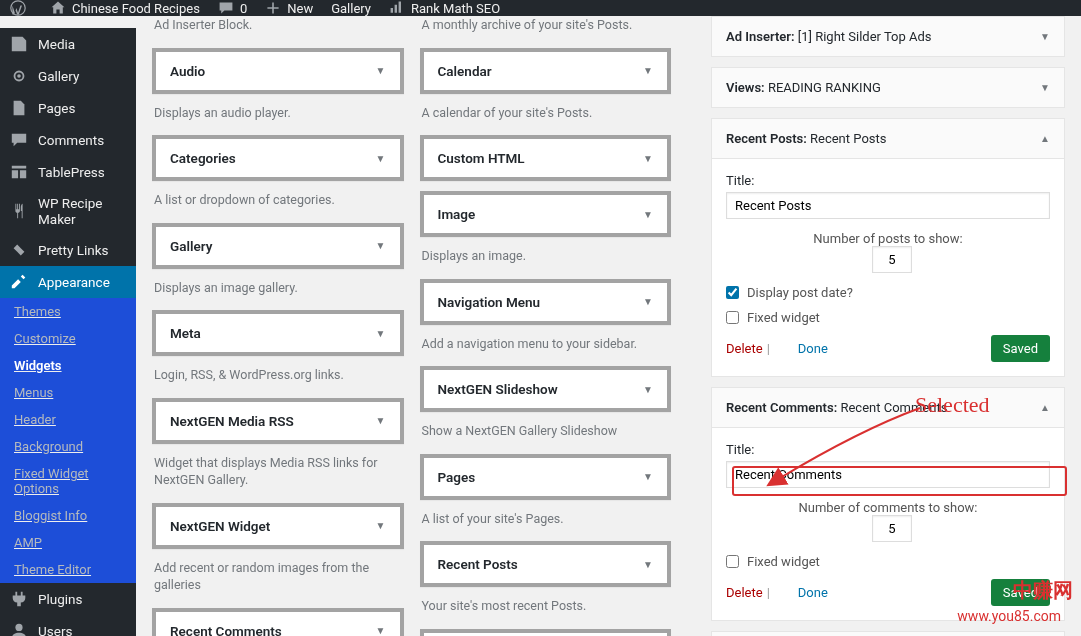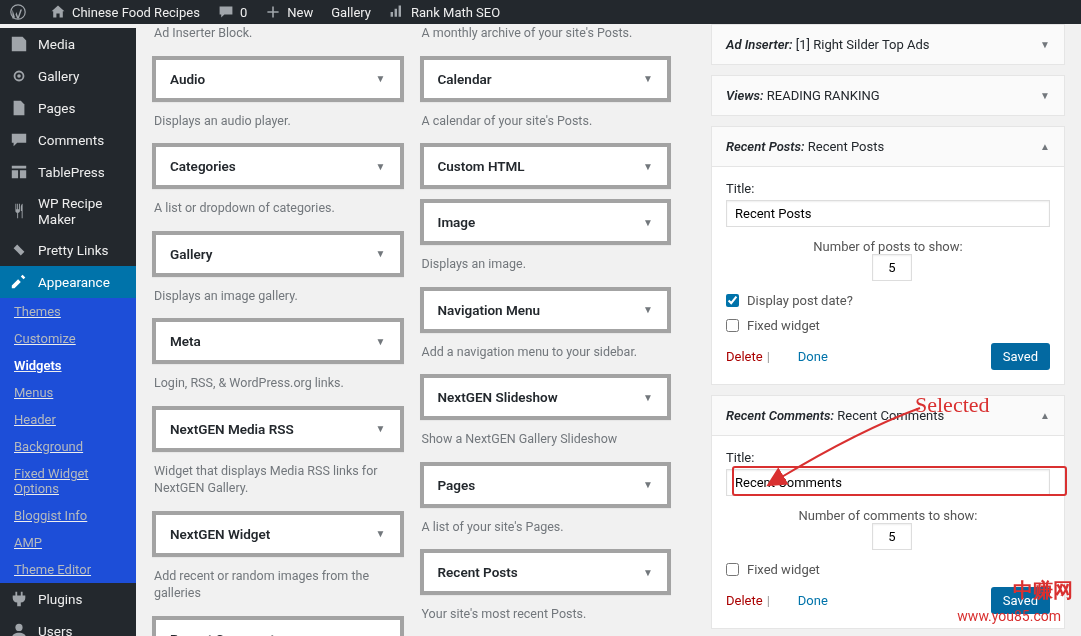--- a/index.html
+++ b/index.html
@@ -1,17 +1,17 @@
 <!DOCTYPE html>
 <html><head>
 <meta charset="utf-8">
 <style>
 * { margin: 0; padding: 0; box-sizing: border-box; font-family: -apple-system, BlinkMacSystemFont, "Segoe UI", Roboto, sans-serif; }
 body { background: #f1f1f1; font-size: 13px; color: #555; overflow-x: hidden; }
-#adminbar { height: 24px; background: #23282d; color: #eee; display: flex; align-items: center; padding: 0 10px; font-size: 13px; }
+#adminbar { height: 16px; background: #23282d; color: #eee; display: flex; align-items: center; padding: 0 10px; font-size: 13px; }
 #adminbar svg { fill: #a0a5aa; width: 16px; height: 16px; margin-right: 6px; vertical-align: middle; }
 #adminbar .item { margin-right: 18px; display: flex; align-items: center; color: #eee; cursor: pointer; }
 #adminbar .item span { color: #eee; }
 #sidebar { position: fixed; left: 0; top: 28px; bottom: 0; width: 136px; background: #23282d; color: #eee; overflow-y: auto; }
 #sidebar .mitem { display: flex; align-items: center; padding: 7px 10px; color: #eee; cursor: pointer; font-size: 13.5px; }
 #sidebar .mitem svg { width: 18px; height: 18px; fill: #a0a5aa; margin-right: 10px; flex-shrink: 0; }
 #sidebar .mitem.current { background: #0073aa; color: #fff; position: relative; }
 #sidebar .mitem.current svg { fill: #fff; }
 #sidebar .mitem.current::after { content: ""; position: absolute; right: -8px; top: 50%; transform: translateY(-50%); border: 8px solid transparent; border-left-color: #0073aa; }
 #sidebar .sub { background: #1d4ed8; text-decoration: underline; }
@@ -20,35 +20,35 @@
 #content { margin-left: 136px; padding: 0 16px 16px; }
 .widget-cols { display: flex; gap: 16px; }
 .wcol { flex: 1; }
 .widget-box { background: #fff; border: 4px solid #a3a3a3; box-shadow: 0 1px 1px rgba(0,0,0,0.04); padding: 11px 14px; display: flex; justify-content: space-between; align-items: center; cursor: pointer; margin-top: 10px; }
 .widget-box .wname { font-weight: 600; color: #23282d; font-size: 13.5px; }
 .widget-box .caret { color: #72777c; font-size: 10px; }
 .wdesc { padding: 10px 2px 4px; color: #72777c; font-size: 12.5px; line-height: 1.4; }
 .right-panel { width: 354px; flex-shrink: 0; margin-left: 24px; }
 .panel-head { background: #fafafa; border: 1px solid #e5e5e5; padding: 12px 14px; display: flex; justify-content: space-between; align-items: center; cursor: pointer; margin-top: 10px; font-size: 13px; }
 .panel-head .ptitle { color: #23282d; }
-.panel-head .ptitle strong { font-weight: 600; font-style: italic; }
+.panel-head .ptitle strong { font-weight: 600; }
 .panel-head .caret { color: #72777c; font-size: 10px; }
 .panel-body { border: 1px solid #e5e5e5; border-top: none; background: #fff; padding: 14px; font-size: 13px; }
 .panel-body label { display: block; margin-bottom: 4px; color: #23282d; }
 .panel-body input[type=text] { width: 100%; padding: 5px 8px; border: 1px solid #ddd; box-shadow: inset 0 1px 2px rgba(0,0,0,0.07); font-size: 13px; margin-bottom: 12px; }
 .panel-body .numrow { display: flex; align-items: center; margin-bottom: 12px; flex-direction: column; }
 .panel-body .numrow input { width: 40px; margin-left: 8px; margin-bottom: 0; text-align: center; }
 .panel-body .chk { display: flex; align-items: center; margin-bottom: 10px; }
 .panel-body .chk input { margin-right: 8px; accent-color: #0073aa; }
 .panel-body .actions { display: flex; justify-content: space-between; align-items: center; margin-top: 4px; }
 .panel-body .actions .links a { font-size: 13px; text-decoration: none; }
 .panel-body .actions .links a.del { color: #a00; }
 .panel-body .actions .links a.done { color: #0073aa; padding-left: 24px; }
 .panel-body .actions .links .sep { color: #999; margin: 0 4px; }
-.panel-body .saved { background: #0369a1; color: #fff; padding: 6px 12px; border-radius: 3px; font-size: 13px; }
+.panel-body .saved { background: #15803d; color: #fff; padding: 6px 12px; border-radius: 3px; font-size: 13px; }
 #annot-selected { position: absolute; left: 915px; top: 392px; color: #d93030; font-family: "Comic Sans MS", cursive; font-size: 22px; pointer-events: none; }
 #annot-arrow { position: absolute; left: 760px; top: 400px; pointer-events: none; }
 #annot-box { position: absolute; left: 732px; top: 466px; width: 335px; height: 30px; border: 2px solid #d93030; border-radius: 3px; pointer-events: none; }
 #watermark1 { position: absolute; right: 8px; bottom: 32px; color: #d93030; font-size: 20px; font-weight: bold; pointer-events: none; }
 #watermark2 { position: absolute; right: 20px; bottom: 12px; color: #d93030; font-size: 14px; pointer-events: none; }
 </style>
 </head>
 <body>
 
 <div id="adminbar">

